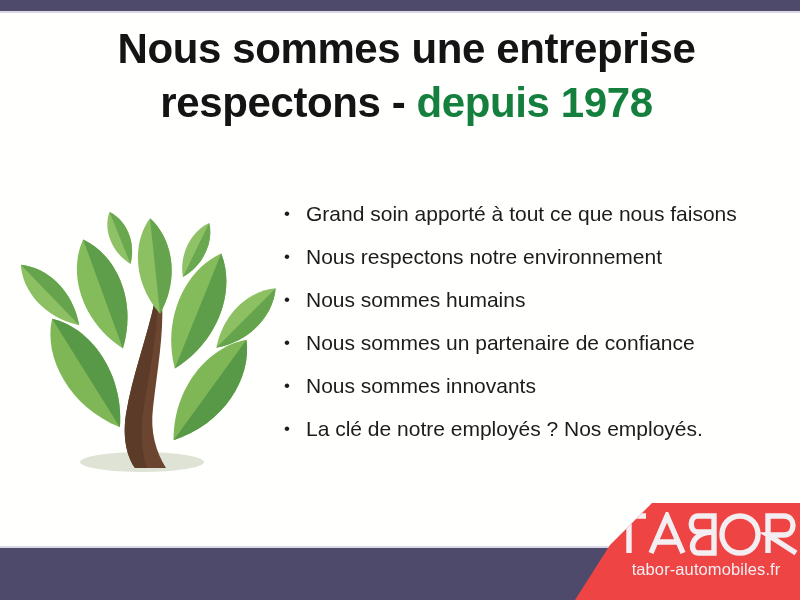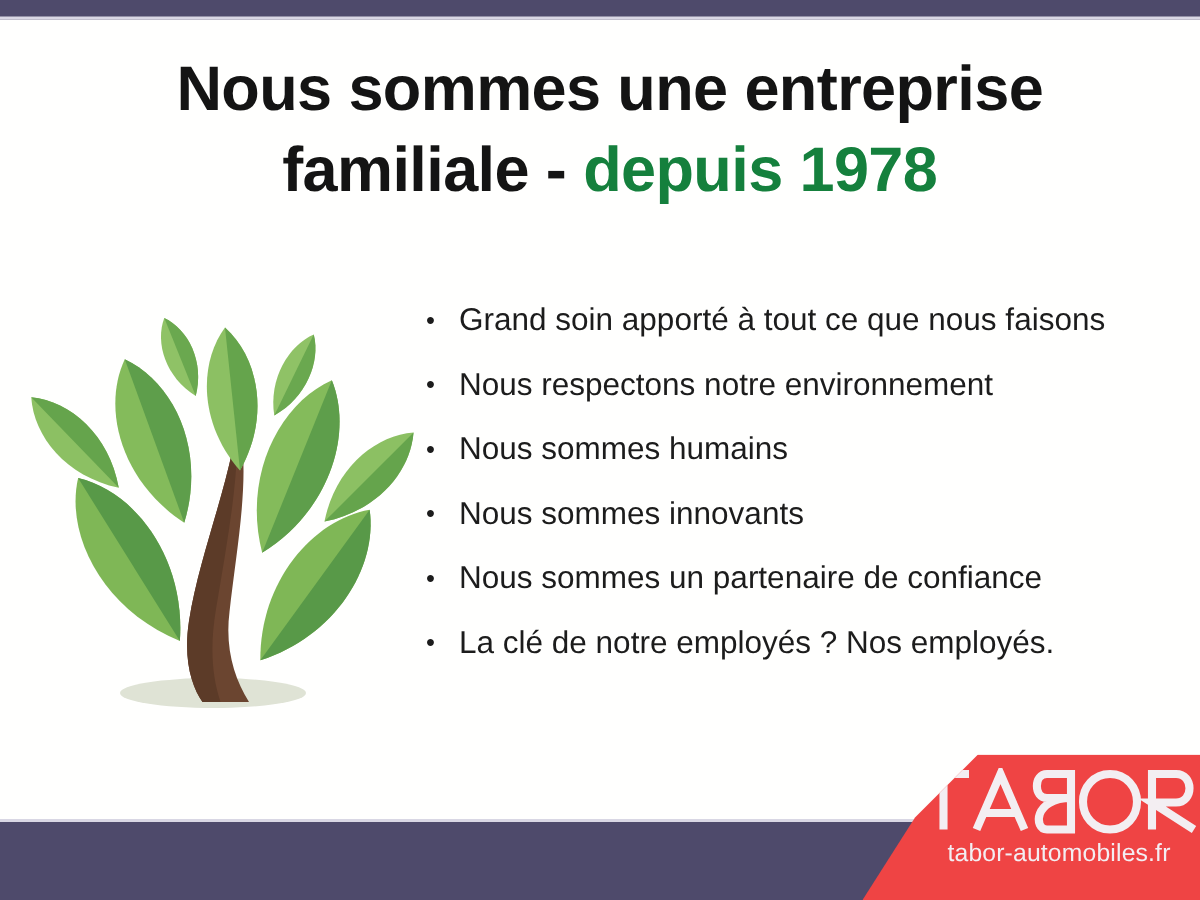--- a/index.html
+++ b/index.html
@@ -70,21 +70,21 @@
     font-size: 16.5px;
     letter-spacing: 0.1px;
     white-space: nowrap;
   }
 
   
   .headline {
     position: absolute;
     left: 0;
     right: 0;
-    top: 32px;
+    top: 22px;
     text-align: center;
     font-size: 42px;
     font-weight: bold;
     line-height: 54px;
     letter-spacing: -0.4px;
     color: #141414;
     padding-left: 13px;
   }
   .headline .accent { color: #15803d; }
 
@@ -131,21 +131,21 @@
 
 <div id="slide">
 
   <div class="bar-top"></div>
 
   <div class="headline">
     <div>
       <span>Nous sommes une entreprise</span>
     </div>
     <div>
-      <span>familiale - </span><span class="accent">depuis 1978</span>
+      <span>respectons - </span><span class="accent">depuis 1978</span>
     </div>
   </div>
 
   <div class="tree">
     <svg viewBox="0 0 264 306" width="264" height="306" xmlns="http://www.w3.org/2000/svg" aria-hidden="true">
       <defs>
         <linearGradient id="lfL" x1="0" y1="0" x2="1" y2="0">
           <stop offset="0%" stop-color="#8cc063"></stop>
           <stop offset="50%" stop-color="#86bb5e"></stop>
         </linearGradient>
@@ -202,22 +202,22 @@
         <path d="M0 -62 C 27 -34, 31 20, 0 62 C -31 20, -27 -34, 0 -62 Z" fill="#7fb756"></path>
         <path d="M0 -62 C 27 -34, 31 20, 0 62 Z" fill="#589948"></path>
       </g>
     </svg>
   </div>
 
   <ul class="bullets">
     <li><span>Grand soin apporté à tout ce que nous faisons</span></li>
     <li><span>Nous respectons notre environnement</span></li>
     <li><span>Nous sommes humains</span></li>
+    <li><span>Nous sommes un partenaire de confiance</span></li>
     <li><span>Nous sommes innovants</span></li>
-    <li><span>Nous sommes un partenaire de confiance</span></li>
     <li><span>La clé de notre employés ? Nos employés.</span></li>
   </ul>
 
   <div class="bar-bottom"></div>
 
   <div class="logo-panel">
     <div class="logo-wordmark">
       <svg viewBox="0 0 190 44" width="190" height="44" xmlns="http://www.w3.org/2000/svg" aria-hidden="true">
         <g fill="none" stroke="#f3eef2" stroke-width="5.4" stroke-linejoin="miter" stroke-linecap="butt">
 

